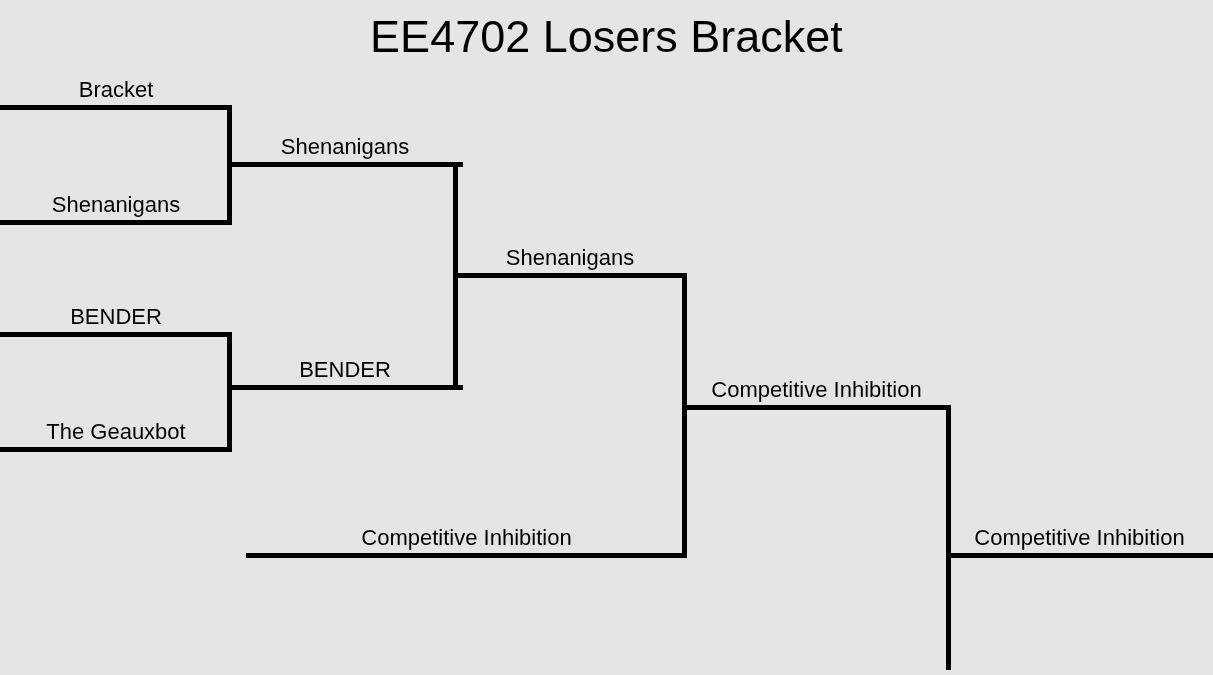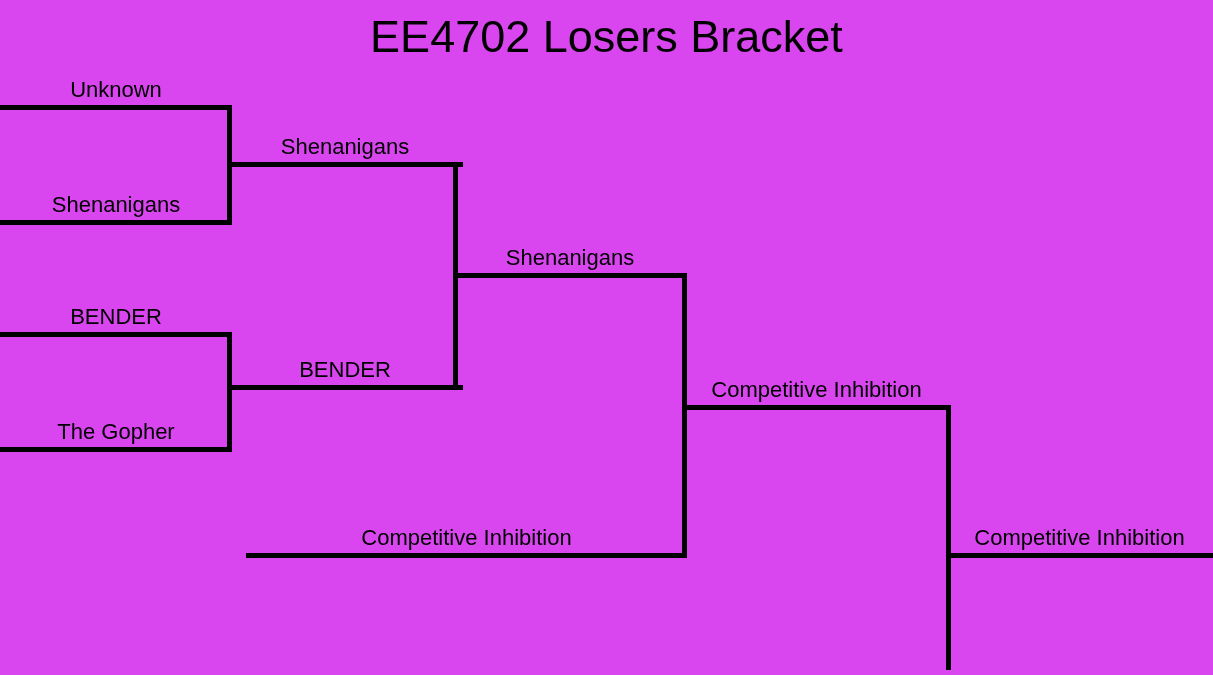--- a/index.html
+++ b/index.html
@@ -9,21 +9,21 @@
     background: #ffffff;
   }
   body {
     font-family: "Liberation Sans", sans-serif;
     color: #000000;
   }
   #bracket-page {
     position: relative;
     width: 1213px;
     height: 675px;
-    background: #d946ef;
+    background: #e5e5e5;
     overflow: hidden;
   }
   #bracket-title {
     position: absolute;
     left: 0;
     top: 9px;
     width: 1213px;
     text-align: center;
     font-size: 45px;
     font-weight: 400;
@@ -62,38 +62,38 @@
   }
 </style>
 </head>
 <body>
 
 <div id="bracket-page">
 
   <div id="bracket-title">EE4702 Losers Bracket</div>
 
   <div class="slot" style="left:0px; top:60px; width:232px; height:50px;">
-    <div class="slot-label">Unknown</div>
+    <div class="slot-label">Bracket</div>
     <div class="slot-line"></div>
   </div>
 
   <div class="slot" style="left:0px; top:175px; width:232px; height:50px;">
     <div class="slot-label">Shenanigans</div>
     <div class="slot-line"></div>
   </div>
 
   <div class="connector" style="left:227px; top:105px; height:120px;"></div>
 
   <div class="slot" style="left:0px; top:287px; width:232px; height:50px;">
     <div class="slot-label">BENDER</div>
     <div class="slot-line"></div>
   </div>
 
   <div class="slot" style="left:0px; top:402px; width:232px; height:50px;">
-    <div class="slot-label">The Gopher</div>
+    <div class="slot-label">The Geauxbot</div>
     <div class="slot-line"></div>
   </div>
 
   <div class="connector" style="left:227px; top:332px; height:120px;"></div>
 
   <div class="slot" style="left:227px; top:117px; width:236px; height:50px;">
     <div class="slot-label">Shenanigans</div>
     <div class="slot-line"></div>
   </div>
 

